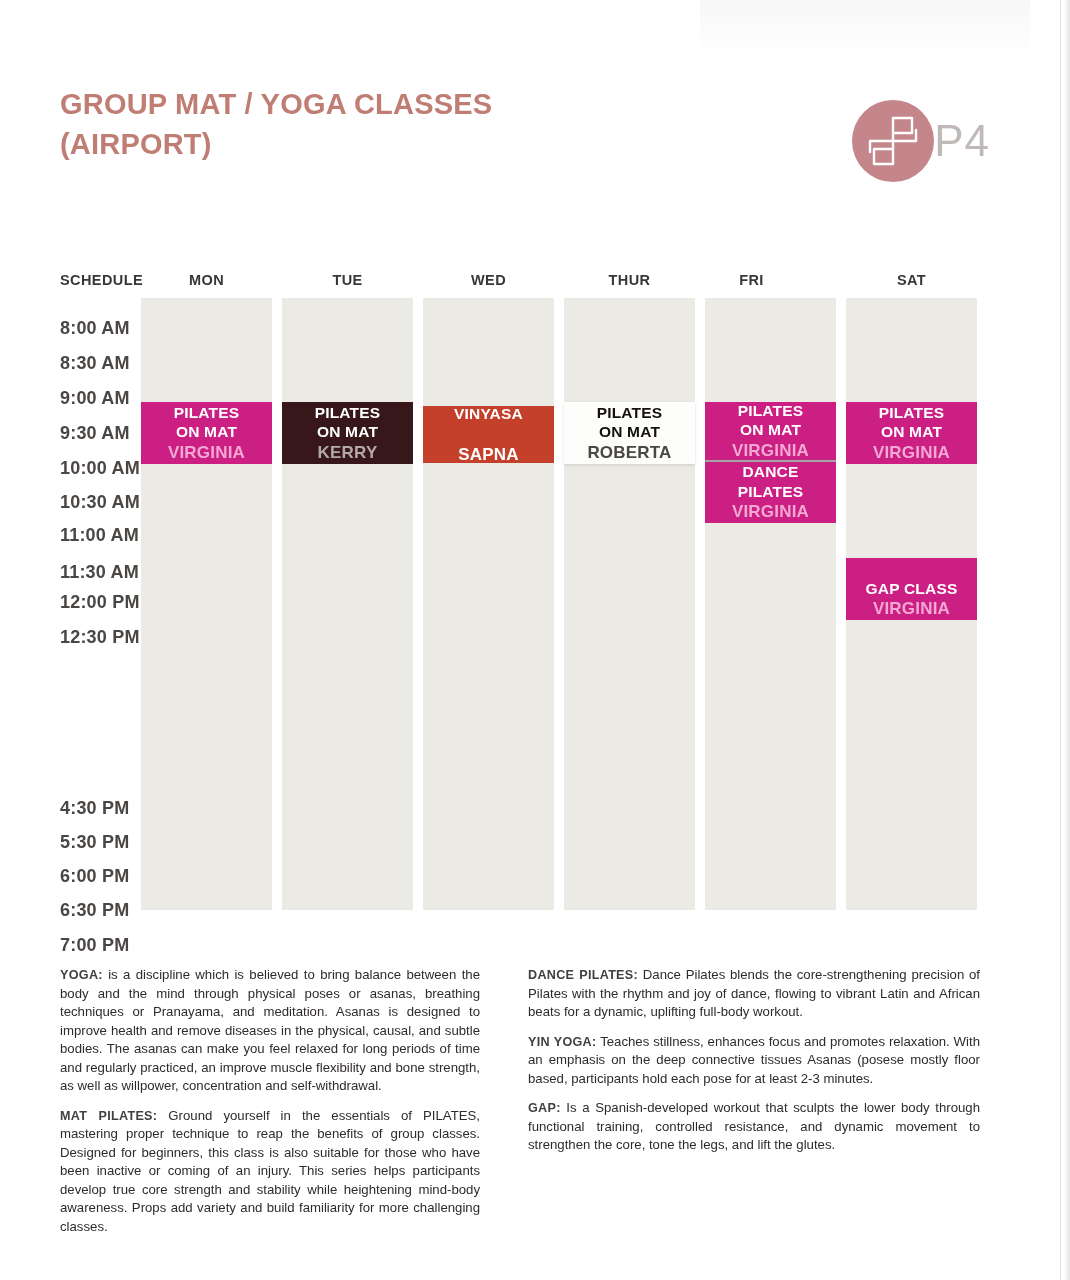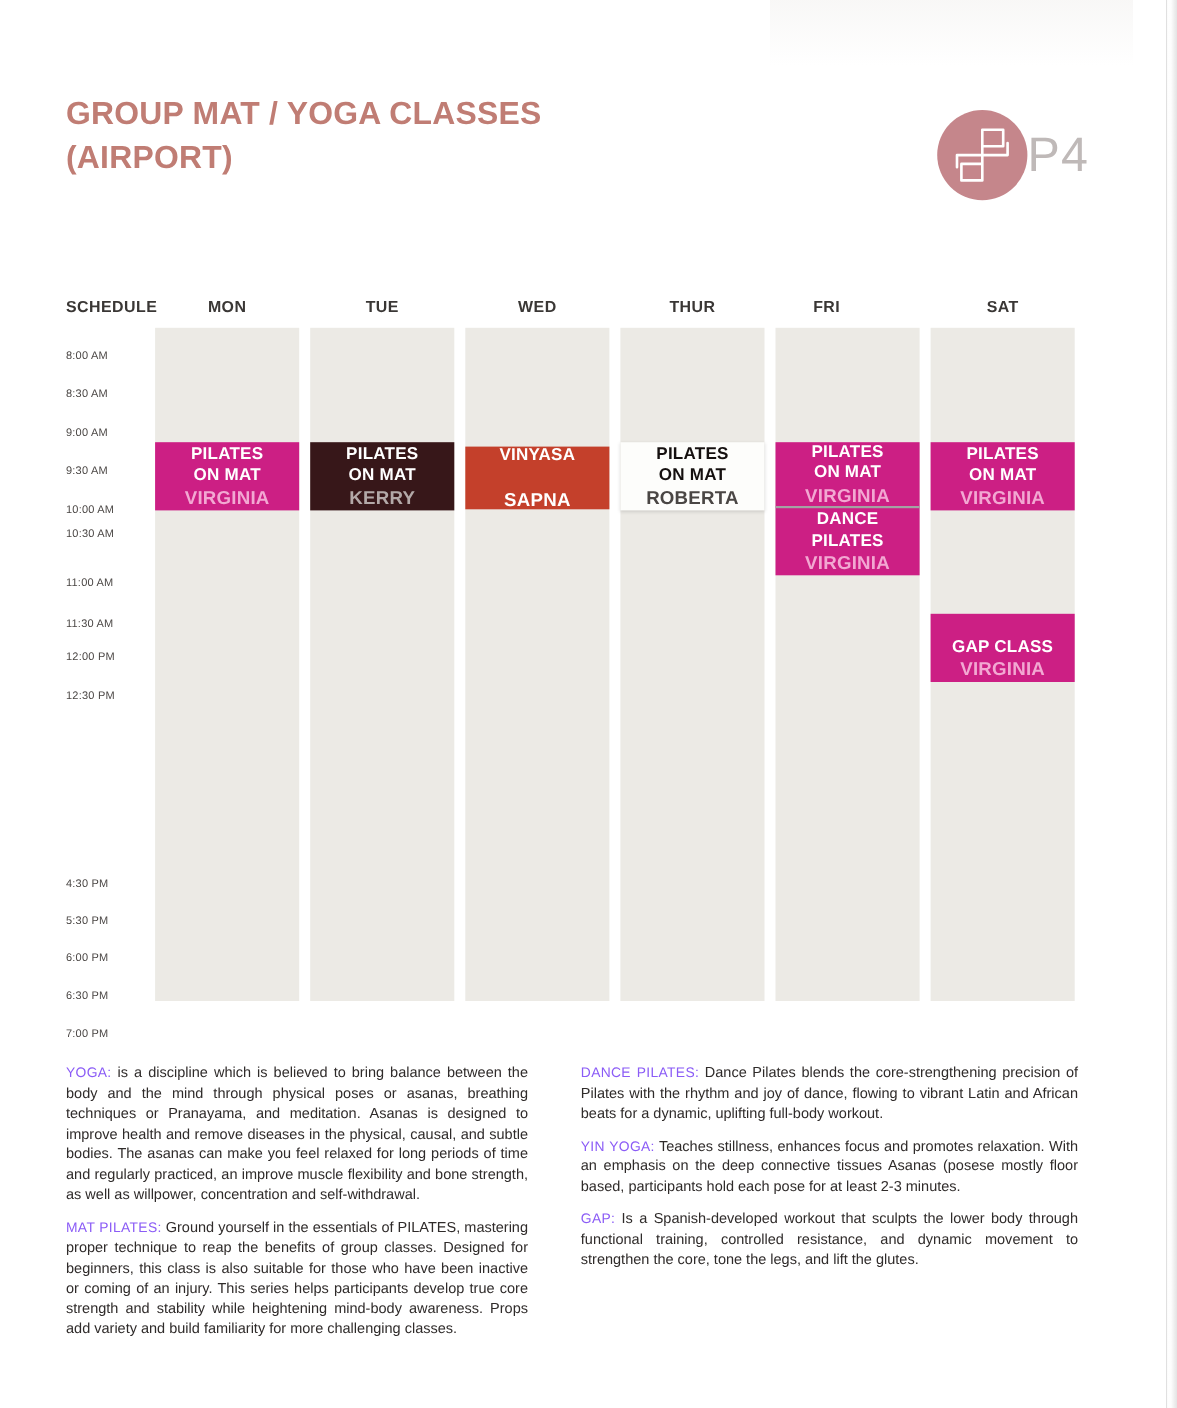--- a/index.html
+++ b/index.html
@@ -108,22 +108,22 @@
 
   .grid-body {
     position: relative;
     height: 615px;
   }
 
   .time-label {
     position: absolute;
     left: 0;
     width: 82px;
-    font-size: 10px;
-    font-weight: normal;
+    font-size: 18px;
+    font-weight: bold;
     color: #4a4644;
     letter-spacing: .2px;
     white-space: nowrap;
     text-align: left;
   }
 
   .day-col {
     position: absolute;
     top: 0;
     width: 131px;
@@ -187,22 +187,22 @@
     font-size: 13.4px;
     line-height: 1.38;
     color: #2f2b2a;
     text-align: justify;
     font-family: "Liberation Serif", serif;
     margin-bottom: 11px;
     hyphens: auto;
   }
   .desc-p:last-child { margin-bottom: 0; }
   .desc-term {
-    color: #8b5cf6;
-    font-weight: normal;
+    color: #404040;
+    font-weight: bold;
     letter-spacing: .3px;
     font-family: "Liberation Sans", sans-serif;
     font-size: 12.6px;
   }
   .desc-body {
     font-family: "Liberation Sans", sans-serif;
     font-size: 13.2px;
   }
 </style>
 </head>
@@ -244,21 +244,21 @@
         <div class="col-head" style="left: 504px; width: 131px;">THUR</div>
         <div class="col-head" style="left: 626px; width: 131px;">FRI</div>
         <div class="col-head" style="left: 786px; width: 131px;">SAT</div>
       </div>
     <div class="grid-body" id="grid-body">
         <div class="time-label" style="top: 20px;">8:00 AM</div>
         <div class="time-label" style="top: 55px;">8:30 AM</div>
         <div class="time-label" style="top: 90px;">9:00 AM</div>
         <div class="time-label" style="top: 125px;">9:30 AM</div>
         <div class="time-label" style="top: 160px;">10:00 AM</div>
-        <div class="time-label" style="top: 182px;">10:30 AM</div>
+        <div class="time-label" style="top: 194px;">10:30 AM</div>
         <div class="time-label" style="top: 227px;">11:00 AM</div>
         <div class="time-label" style="top: 264px;">11:30 AM</div>
         <div class="time-label" style="top: 294px;">12:00 PM</div>
         <div class="time-label" style="top: 329px;">12:30 PM</div>
         <div class="time-label" style="top: 500px;">4:30 PM</div>
         <div class="time-label" style="top: 534px;">5:30 PM</div>
         <div class="time-label" style="top: 568px;">6:00 PM</div>
         <div class="time-label" style="top: 602px;">6:30 PM</div>
         <div class="time-label" style="top: 637px;">7:00 PM</div>
         <div class="day-col" style="left: 81px;"></div>

